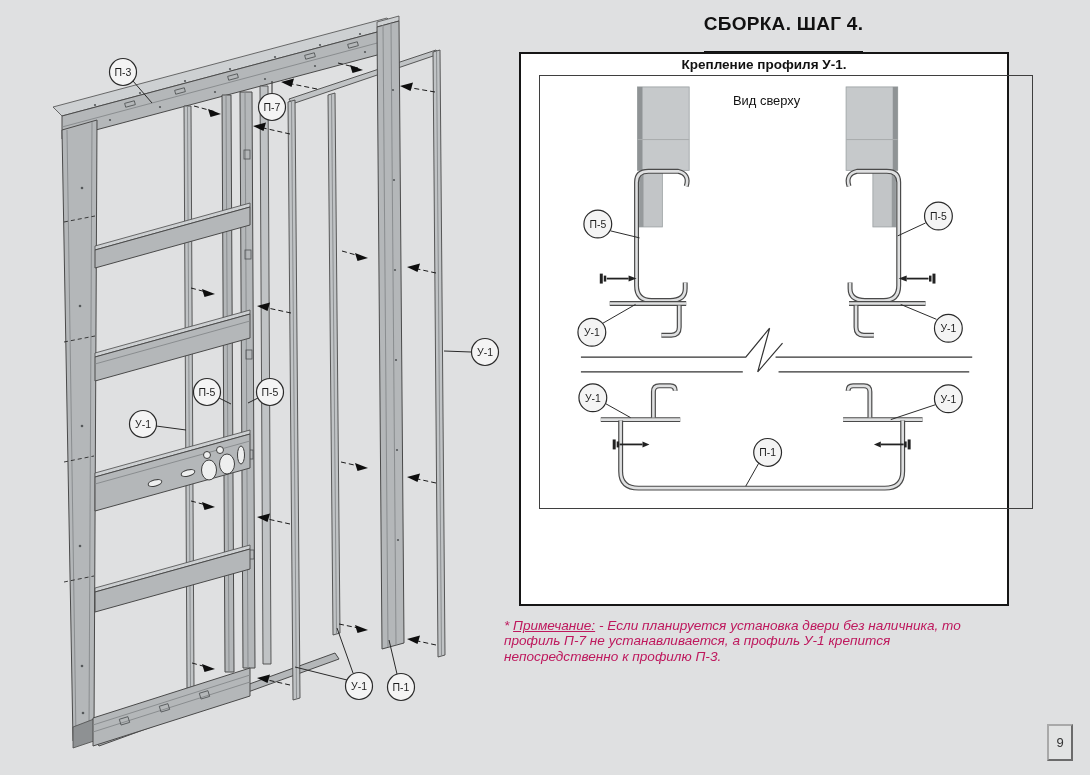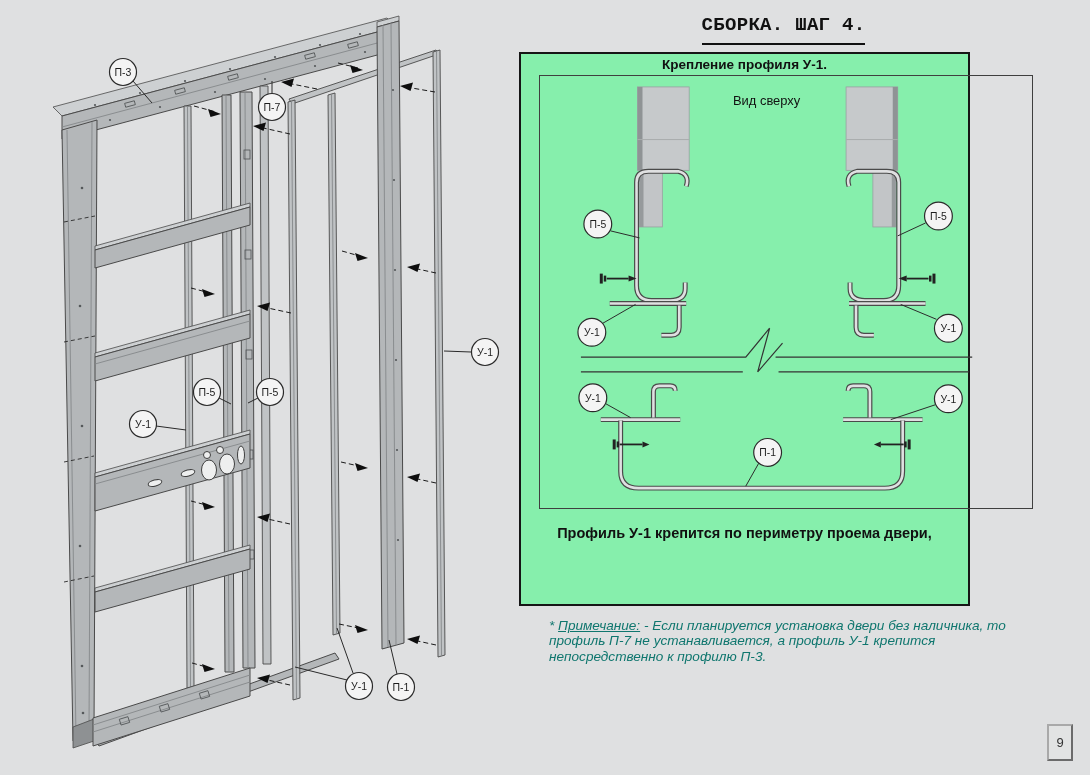--- a/index.html
+++ b/index.html
@@ -25,45 +25,45 @@
   .hole { fill:#eeefef; stroke:#3f3f3f; stroke-width:1; }
   .co-c { fill:#f4f4f4; stroke:#2a2a2a; stroke-width:1.2; }
   .co-t { font-size:10.5px; fill:#1d1d1d; text-anchor:middle; }
   .lead { stroke:#2a2a2a; stroke-width:1; fill:none; }
 
   
   .main-title {
     position:absolute; left:519px; top:13px; width:529px;
     text-align:center; font-size:19px; font-weight:bold; letter-spacing:.3px;
   }
-  .main-title span { display:inline-block; border-bottom:2px solid #111; padding-bottom:7px;font-family:Liberation Mono, monospace; }
+  .main-title span { display:inline-block; border-bottom:2px solid #111; padding-bottom:16px; }
   .panel {
-    position:absolute; left:519px; top:52px; width:451px; height:554px;
-    border:2px solid #161616; box-sizing:border-box; background:#86efac;
+    position:absolute; left:519px; top:52px; width:490px; height:554px;
+    border:2px solid #161616; box-sizing:border-box; background:#ffffff;
   }
   .panel-heading { margin-top:3px; text-align:center; font-size:13.5px; font-weight:bold; }
   .inner-box {
     position:absolute; left:18px; top:21px; width:494px; height:434px;
     border:1.5px solid #3f3f3f; box-sizing:border-box;
   }
   #topview { position:absolute; left:0; top:0; }
   .hd { fill:none; stroke:#4a4a4a; stroke-width:5;  stroke-linejoin:round; }
   .hl { fill:none; stroke:#dfe0e1; stroke-width:2.6; stroke-linejoin:round; }
   .brk{ fill:none; stroke:#333; stroke-width:1.2; }
   .scr{ fill:#222; stroke:none; }
   .scrln { stroke:#222; stroke-width:1.8; }
   .view-label { font-size:13px; fill:#111; text-anchor:middle; }
   .captions { position:absolute; left:0; top:462px; width:100%; text-align:center;
               font-size:14.5px; font-weight:bold; line-height:16px; }
   .captions .cap2 { margin-top:9px; }
 
   
   .note {
-    position:absolute; left:549px; top:618px; width:500px;
-    font-size:13.6px; font-style:italic; line-height:15.4px; color:#0f766e;
+    position:absolute; left:504px; top:618px; width:500px;
+    font-size:13.6px; font-style:italic; line-height:15.4px; color:#be185d;
   }
   .note p { margin:0; }
   .note .und { text-decoration:underline; }
 
   
   .pagenum {
     position:absolute; left:1047px; top:724px; width:26px; height:37px;
     box-sizing:border-box; background:#e2e3e3;
     border:2px solid; border-color:#a9a9a9 #6b6b6b #6b6b6b #a9a9a9;
     display:flex; align-items:center; justify-content:center;
@@ -412,21 +412,20 @@
 
           <path class="lead" d="M757,463 L744,486"></path>
           <circle class="co-c" cx="766" cy="452" r="14"></circle>
           <text class="co-t" x="766" y="456">П-1</text>
         </g>
       </svg>
     </div>
 
     <div class="captions">
       <div class="cap2">
-        <div>Профиль У-1 крепится по периметру проема двери,</div>
       </div>
     </div>
   </div>
 
   <div class="note">
     <p>
       <span>* </span><span class="und">Примечание:</span><span> - Если планируется установка двери без наличника, то профиль П-7 не устанавливается, а профиль У-1 крепится непосредственно к профилю П-3.</span>
     </p>
   </div>
 

